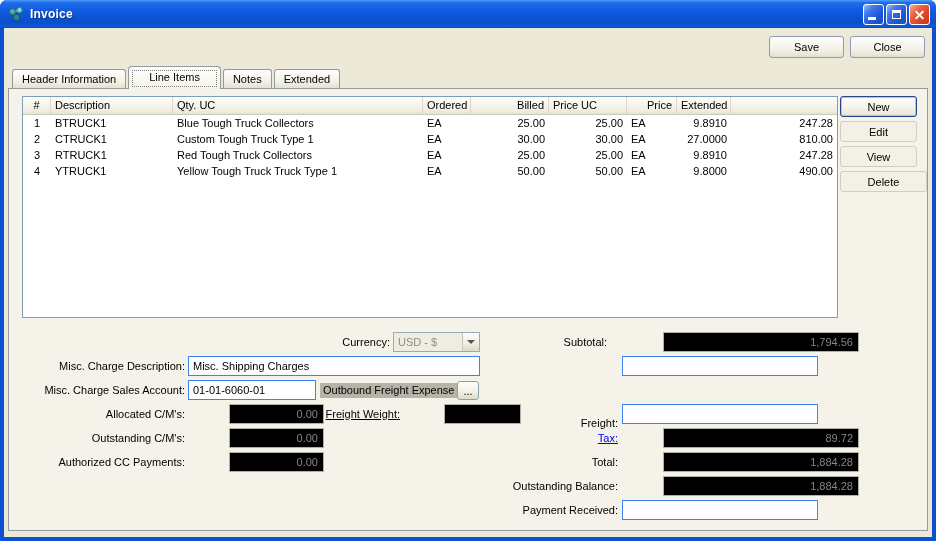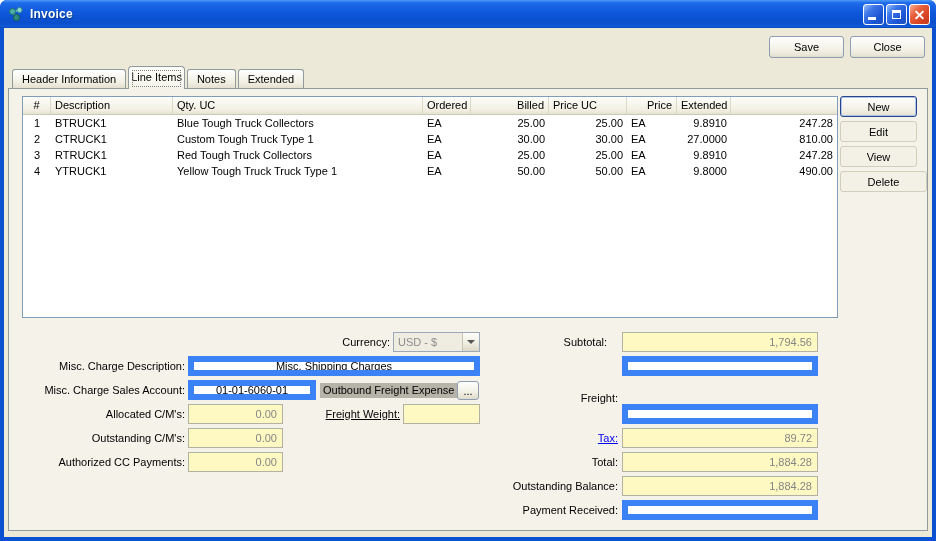--- a/index.html
+++ b/index.html
@@ -56,21 +56,21 @@
   .btn-del   { left:840px; top:171px; width:87px; height:21px; background:#F3F1E5; border:1px solid #D2CEBD; }
 
   
   .tabs { position:absolute; left:12px; top:65px; height:23px; display:flex; align-items:flex-end; gap:2px; z-index:3; }
   .tab {
     height:19px; line-height:18px; padding:0 9px;
     background:linear-gradient(180deg,#FFFFFF 0%,#F1EFE2 70%,#E4E0D0 100%);
     border:1px solid #919B9C; border-bottom:none; border-radius:3px 3px 0 0;
   }
   .tab.active {
-    position:relative; height:23px; line-height:21px; padding:0 2px; margin-bottom:-1px;
+    position:relative; height:23px; line-height:21px; padding:0 20px; margin-bottom:-1px;
     background:linear-gradient(180deg,#FEFEFC 0%,#F5F3E9 100%); border-radius:4px 4px 0 0;
   }
   .tab.active::after { content:""; position:absolute; left:3px; right:3px; top:3px; bottom:2px; border:1px dotted #808080; }
 
   .tabpanel {
     position:absolute; left:8px; top:88px; width:920px; height:443px;
     background:#F5F3E9; border:1px solid #919B9C;
   }
 
   
@@ -90,24 +90,24 @@
   }
   .trow { height:16px; }
   .cell { line-height:16px; padding:0 4px; white-space:nowrap; overflow:hidden; }
   .l { text-align:left; } .r { text-align:right; } .c { text-align:center; }
 
   
   .lbl { position:absolute; height:20px; line-height:20px; text-align:right; white-space:nowrap; }
   .link { color:#0000EE; text-decoration:underline; cursor:pointer; }
 
   .fld { position:absolute; height:20px; font-size:11px; font-family:"Liberation Sans",sans-serif; }
-  .in  { border:6px solid #3b82f6; background:#fff; padding:0 4px;text-align:center; }
+  .in  { border:1px solid #3b82f6; background:#fff; padding:0 4px; }
   .ro  {
-    border:1px solid #B3B0A4; background:#fef9c3; color:#858585;
-    line-height:18px; padding:0 5px; text-align:right;
+    border:1px solid #B3B0A4; background:#000000; color:#858585;
+    line-height:18px; padding:0 5px; text-align:right;margin-left:41px;
   }
 
   .combo { position:absolute; left:393px; top:332px; width:87px; height:20px;
     border:1px solid #9AA8B8; background:#EFEDE2; display:flex; }
   .combo-text { flex:1; color:#8C8C8C; line-height:18px; padding-left:4px; overflow:hidden; }
   .combo-btn { width:17px; border-left:1px solid #C8C4B4;
     background:linear-gradient(180deg,#FDFDFB 0%,#EFECDF 60%,#DDD8C8 100%);
     display:flex; align-items:center; justify-content:center; }
   .arrow-down { width:0; height:0; border-left:4px solid transparent; border-right:4px solid transparent; border-top:4px solid #555; }
 
@@ -227,21 +227,21 @@
   <div class="xpbtn btn-edit">Edit</div>
   <div class="xpbtn btn-view">View</div>
   <div class="xpbtn btn-del">Delete</div>
 
   <span class="lbl" style="left:290px; top:332px; width:100px;">Currency:</span>
   <span class="lbl" style="left:467px; top:332px; width:140px;">Subtotal:</span>
   <span class="lbl" style="left:30px; top:356px; width:155px;">Misc. Charge Description:</span>
   <span class="lbl" style="left:30px; top:380px; width:155px;">Misc. Charge Sales Account:</span>
   <span class="lbl" style="left:30px; top:404px; width:155px;">Allocated C/M's:</span>
   <span class="lbl" style="left:308px; top:404px; width:92px;text-decoration:underline;">Freight Weight:</span>
-  <span class="lbl" style="left:478px; top:388px; width:140px;">Freight:</span>
+  <span class="lbl" style="left:478px; top:413px; width:140px;">Freight:</span>
   <span class="lbl" style="left:30px; top:428px; width:155px;">Outstanding C/M's:</span>
   <span class="lbl link" style="left:478px; top:428px; width:140px;">Tax:</span>
   <span class="lbl" style="left:30px; top:452px; width:155px;">Authorized CC Payments:</span>
   <span class="lbl" style="left:478px; top:452px; width:140px;">Total:</span>
   <span class="lbl" style="left:478px; top:476px; width:140px;">Outstanding Balance:</span>
   <span class="lbl" style="left:478px; top:500px; width:140px;">Payment Received:</span>
 
   <div class="combo">
     <span class="combo-text">USD - $</span>
     <span class="combo-btn">

